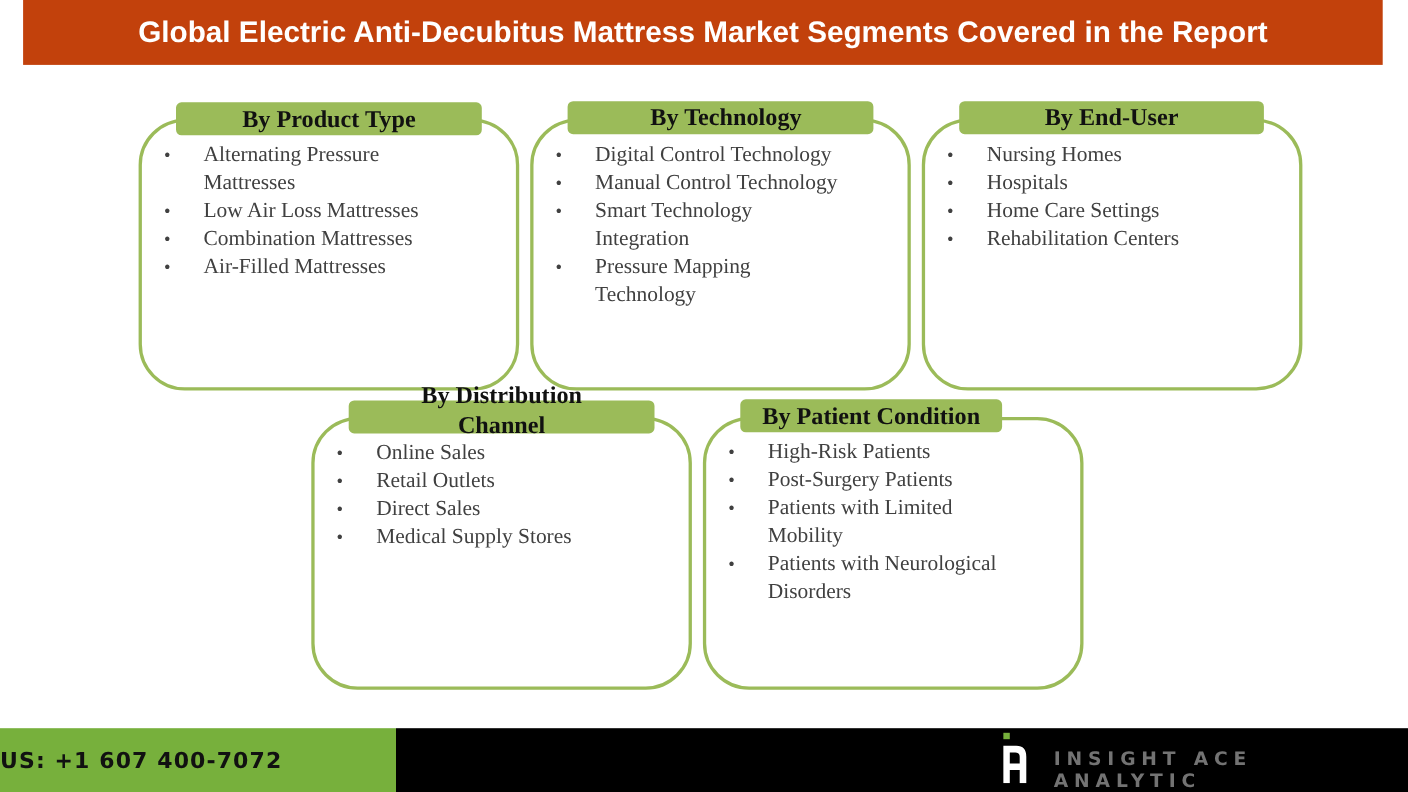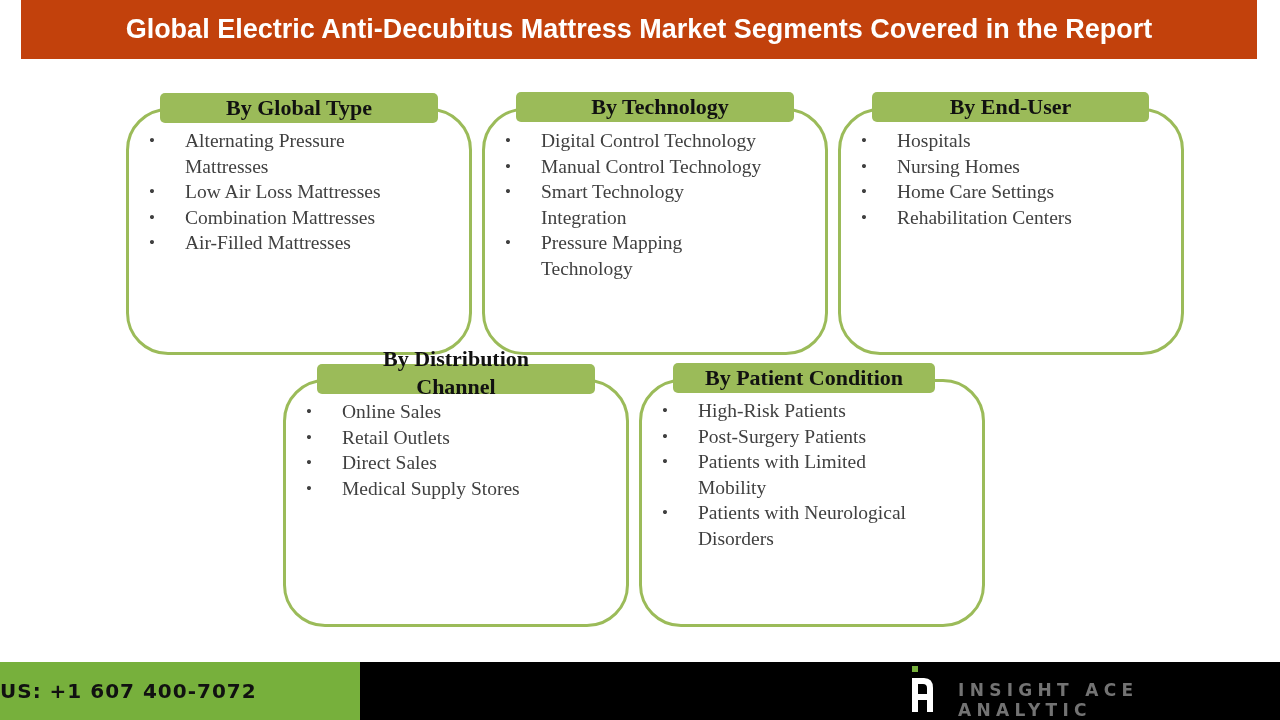--- a/index.html
+++ b/index.html
@@ -45,21 +45,21 @@
   </style>
 </head>
 <body>
 
 <div class="title-bar">
   <span>Global Electric Anti-Decubitus Mattress Market Segments Covered in the Report</span>
 </div>
 
 <div class="box" style="left:126px; top:108px; width:346px; height:247px;"></div>
 <div class="tab" style="left:160px; top:93px; width:278px;">
-  <span>By Global Type</span>
+  <span>By Product Type</span>
 </div>
 <ul class="items" style="left:149px; top:128px; width:270px;">
   <li>Alternating Pressure Mattresses</li>
   <li>Low Air Loss Mattresses</li>
   <li>Combination Mattresses</li>
   <li>Air-Filled Mattresses</li>
 </ul>
 
 <div class="box" style="left:482px; top:108px; width:346px; height:247px;"></div>
 <div class="tab" style="left:516px; top:92px; width:278px;padding-left:10px;">
@@ -70,39 +70,39 @@
   <li>Manual Control Technology</li>
   <li style="width:230px;">Smart Technology Integration</li>
   <li style="width:230px;">Pressure Mapping Technology</li>
 </ul>
 
 <div class="box" style="left:838px; top:108px; width:346px; height:247px;"></div>
 <div class="tab" style="left:872px; top:92px; width:277px;">
   <span>By End-User</span>
 </div>
 <ul class="items" style="left:861px; top:128px; width:300px;">
+  <li>Nursing Homes</li>
   <li>Hospitals</li>
-  <li>Nursing Homes</li>
   <li>Home Care Settings</li>
   <li>Rehabilitation Centers</li>
 </ul>
 
 <div class="box" style="left:283px; top:379px; width:346px; height:248px;"></div>
 <div class="tab two-line" style="left:317px; top:364px; width:278px;">
   <span style="padding:0 62px; margin-top:-12px;">By Distribution Channel</span>
 </div>
 <ul class="items" style="left:306px; top:399px; width:300px;">
   <li>Online Sales</li>
   <li>Retail Outlets</li>
   <li>Direct Sales</li>
   <li>Medical Supply Stores</li>
 </ul>
 
 <div class="box" style="left:639px; top:379px; width:346px; height:248px;"></div>
-<div class="tab" style="left:673px; top:363px; width:262px;">
+<div class="tab" style="left:673px; top:363px; width:238px;">
   <span>By Patient Condition</span>
 </div>
 <ul class="items" style="left:662px; top:398px; width:290px;">
   <li>High-Risk Patients</li>
   <li>Post-Surgery Patients</li>
   <li style="width:250px;">Patients with Limited Mobility</li>
   <li style="width:290px;">Patients with Neurological Disorders</li>
 </ul>
 
 <div class="footer-left">

